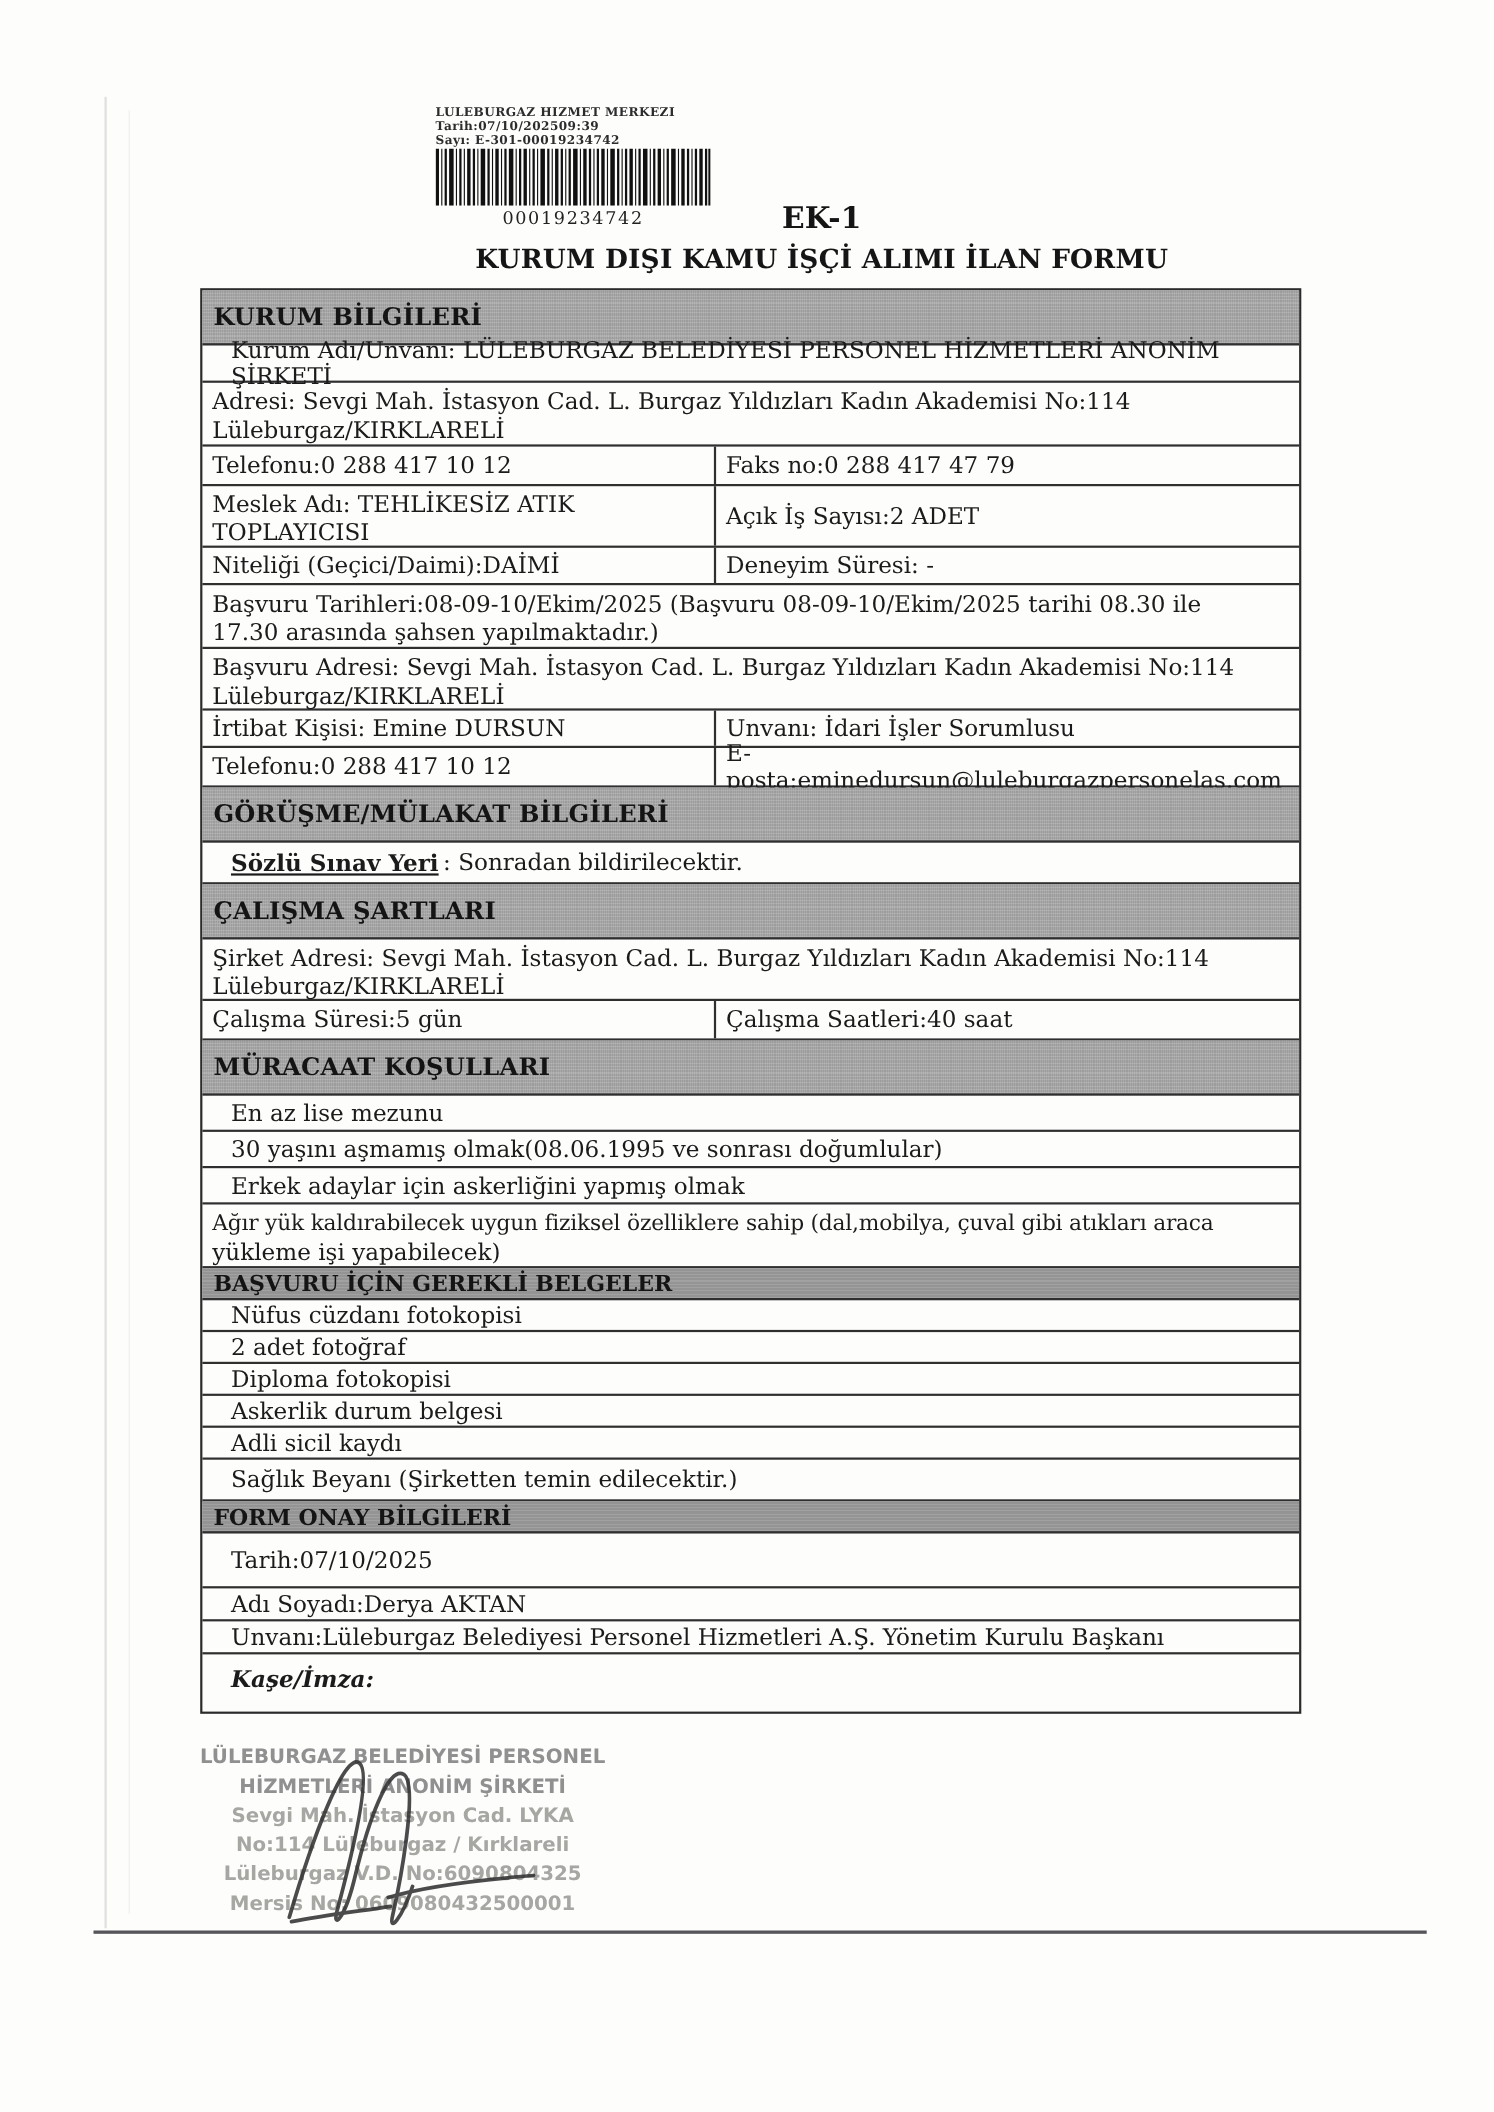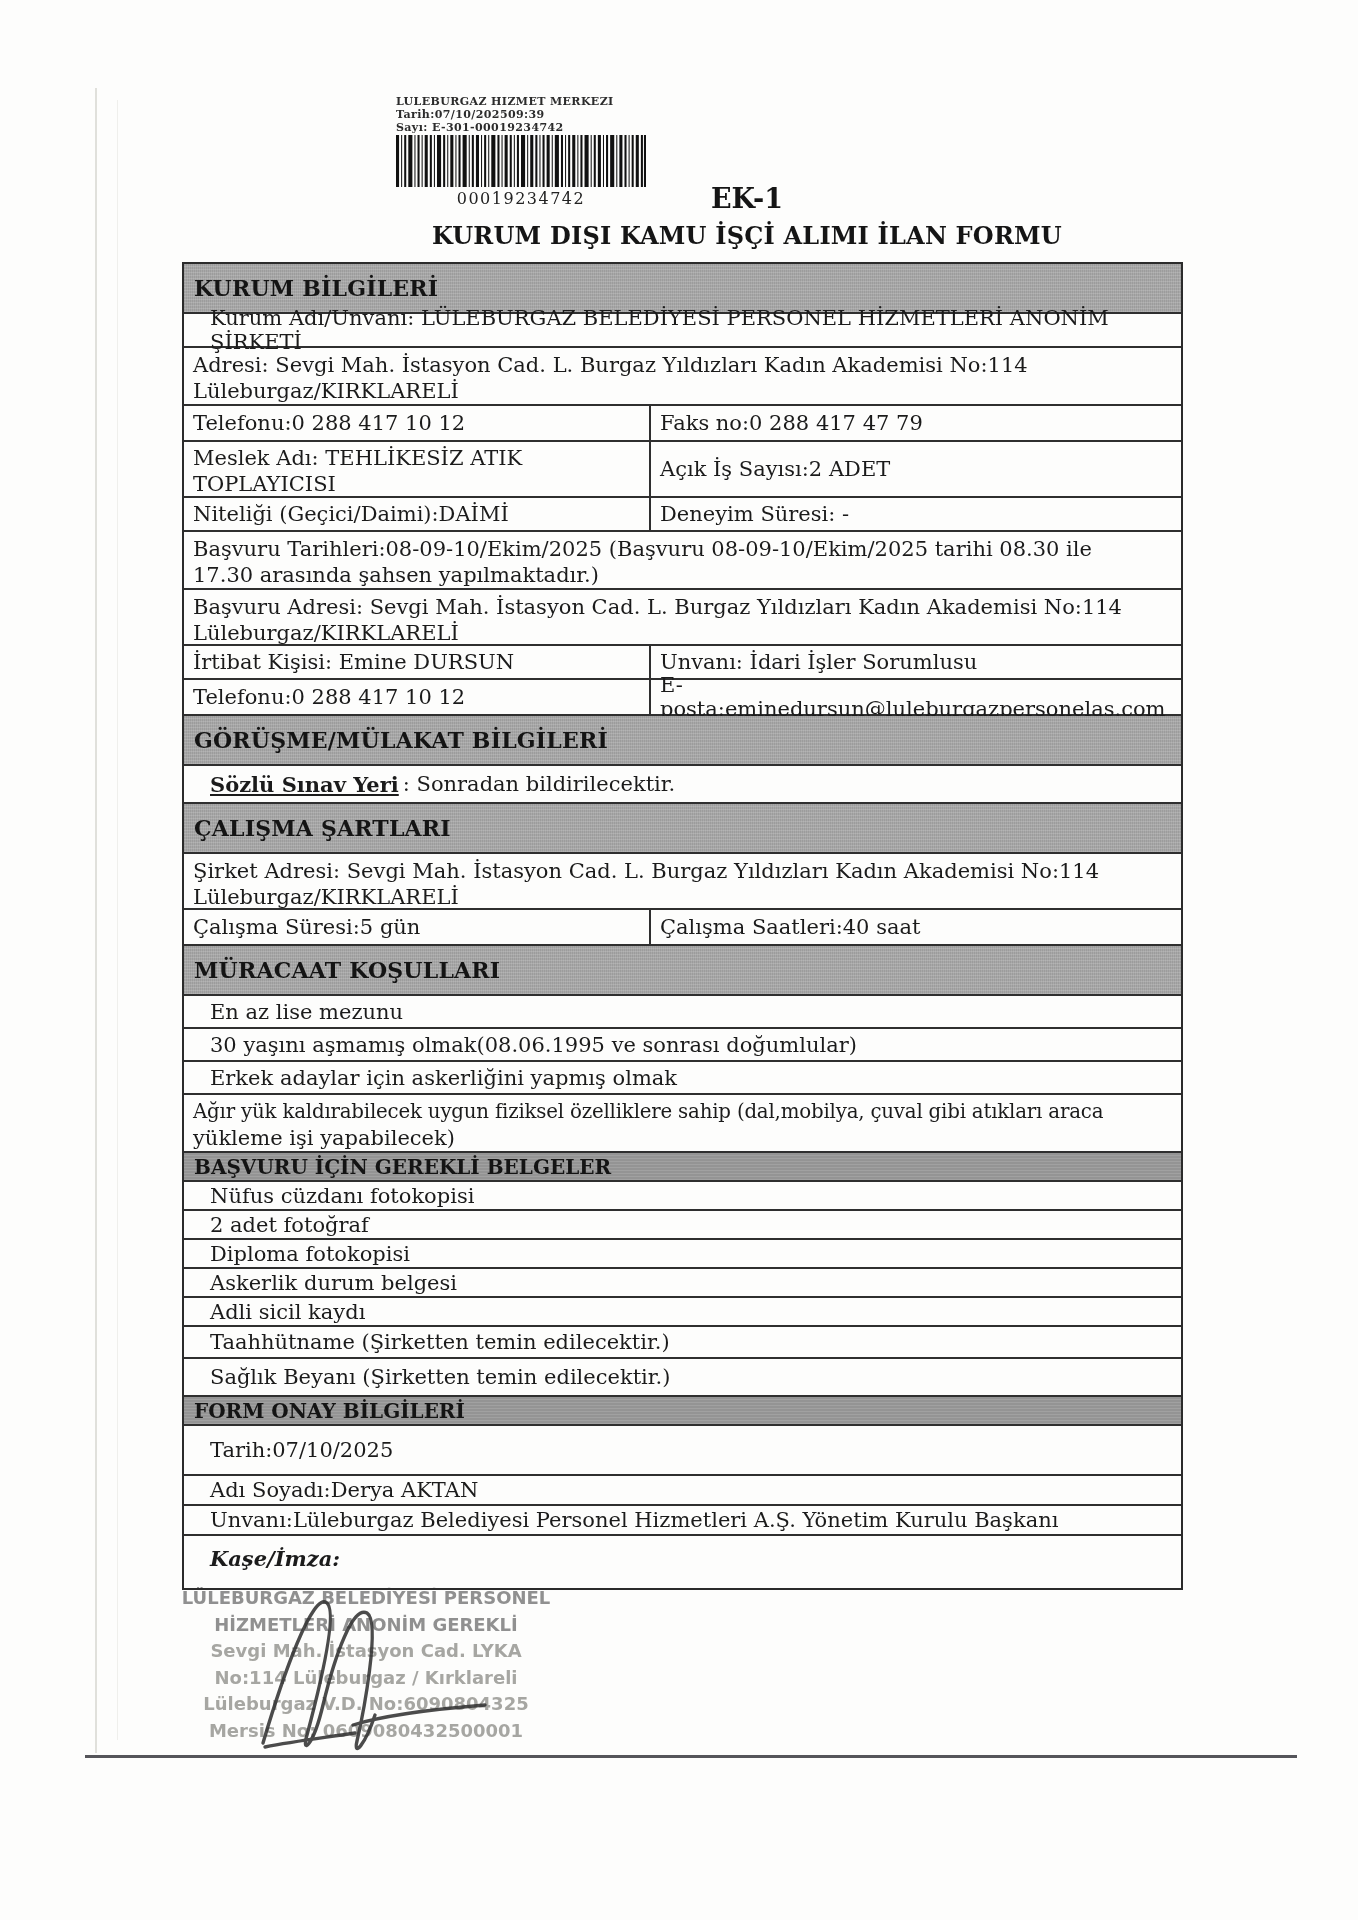--- a/index.html
+++ b/index.html
@@ -129,21 +129,21 @@
         <rect x="242" width="2" height="50"></rect>
     </g>
   </svg>
   <div class="barcode-num">00019234742</div>
 
   <div class="ek">EK-1</div>
   <div class="ftitle">KURUM DIŞI KAMU İŞÇİ ALIMI İLAN FORMU</div>
 
   <div class="stamp">
     <div class="d1">LÜLEBURGAZ BELEDİYESİ PERSONEL</div>
-    <div class="d1">HİZMETLERİ ANONİM GEREKLİ</div>
+    <div class="d1">HİZMETLERİ ANONİM ŞİRKETİ</div>
     <div>Sevgi Mah. İstasyon Cad. LYKA</div>
     <div>No:114 Lüleburgaz / Kırklareli</div>
     <div>Lüleburgaz V.D. No:6090804325</div>
     <div>Mersis No: 0609080432500001</div>
   </div>
 
   <div class="tbl">
 
     <div class="tr hdr" style="height:50px">KURUM BİLGİLERİ</div>
 
@@ -223,21 +223,20 @@
       <div class="l">yükleme işi yapabilecek)</div>
     </div>
 
     <div class="tr hdr-thin" style="height:29px">BAŞVURU İÇİN GEREKLİ BELGELER</div>
 
     <div class="tr r" style="height:29px">Nüfus cüzdanı fotokopisi</div>
     <div class="tr r" style="height:29px">2 adet fotoğraf</div>
     <div class="tr r" style="height:29px">Diploma fotokopisi</div>
     <div class="tr r" style="height:29px">Askerlik durum belgesi</div>
     <div class="tr r" style="height:29px">Adli sicil kaydı</div>
-    <div class="tr r" style="height:32px">Taahhütname (Şirketten temin edilecektir.)</div>
     <div class="tr r" style="height:38px">Sağlık Beyanı (Şirketten temin edilecektir.)</div>
 
     <div class="tr hdr-thin" style="height:29px">FORM ONAY BİLGİLERİ</div>
 
     <div class="tr r" style="height:50px">Tarih:07/10/2025</div>
     <div class="tr r" style="height:30px">Adı Soyadı:Derya AKTAN</div>
     <div class="tr r" style="height:30px">Unvanı:Lüleburgaz Belediyesi Personel Hizmetleri A.Ş. Yönetim Kurulu Başkanı</div>
 
     <div class="tr r bold" style="height:52px;align-items:flex-start;padding-top:10px">Kaşe/İmza:</div>
 

